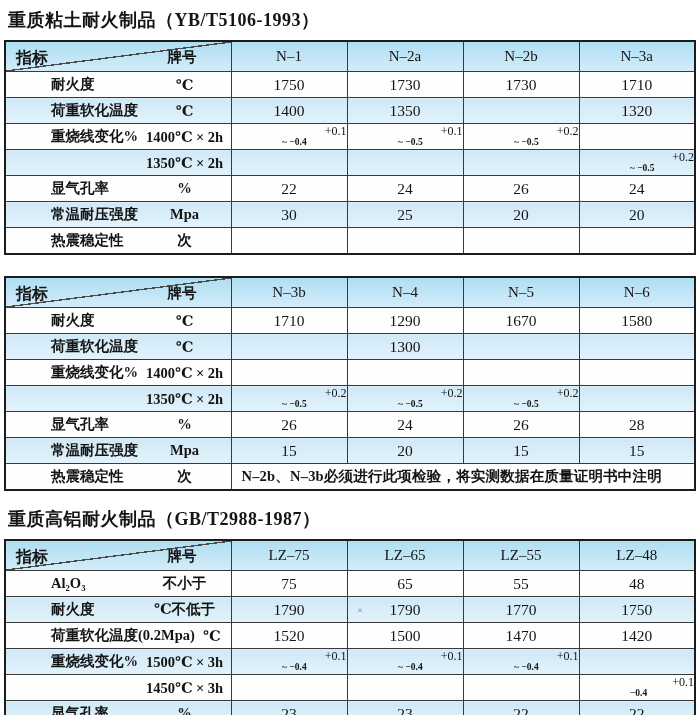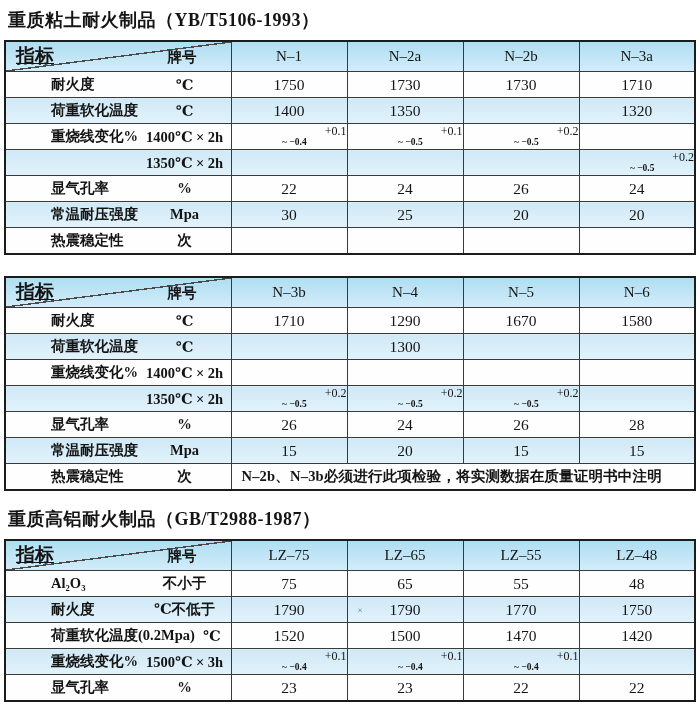--- a/index.html
+++ b/index.html
@@ -8,21 +8,21 @@
   .sec-title.second{margin-top:16px;}
   table{border-collapse:collapse;width:692px;margin-left:4px;table-layout:fixed;border:2px solid #1c1c1c;}
   table.gap{margin-bottom:21px;}
   th,td{border:1px solid #3a3a3a;height:25px;padding:0;text-align:center;font-size:15px;overflow:hidden;vertical-align:middle;}
   thead th{height:29px;background:linear-gradient(#aedef2,#d3ecf9);font-weight:normal;font-size:15px;}
   tbody tr:nth-child(odd) td{background:#fefefe;}
   tbody tr:nth-child(even) td{background:linear-gradient(#cfe9f6,#e2f2fb);}
   th.corner{position:relative;padding:0;}
   .diag{position:absolute;left:0;top:0;right:0;bottom:0;background:linear-gradient(to bottom right,transparent calc(50% - .7px),#4a4a4a calc(50% - .7px),#4a4a4a calc(50% + .7px),transparent calc(50% + .7px));}
   .corner-top{position:absolute;top:6px;right:34px;font-size:14.5px;font-weight:bold;}
-  .corner-bot{position:absolute;bottom:2px;left:10px;font-size:19px;font-weight:bold;text-decoration:underline;}
+  .corner-bot{position:absolute;bottom:2px;left:10px;font-size:16px;font-weight:bold;}
   td.lbl{padding:0;}
   .lblwrap{display:flex;justify-content:space-between;align-items:center;padding:0 2px 0 9px;margin-left:36px;}
   .lname{font-weight:bold;font-size:14.5px;white-space:nowrap;text-align:left;}
   .lunit{font-weight:bold;font-size:14.5px;width:88px;text-align:center;white-space:nowrap;}
   td.num{font-size:15.5px;}
   td.tol{vertical-align:middle;}
   .tol-a{display:block;text-align:right;padding-left:31%;font-size:12px;font-weight:normal;line-height:11px;}
   .tol-b{display:block;text-align:left;padding-left:44%;font-size:9.5px;font-weight:bold;line-height:11px;}
   td.markcell{position:relative;}
   .xmark{position:absolute;left:10px;top:8px;font-size:9px;color:#4f7296;}
@@ -377,20 +377,44 @@
           <span class="tol-b">~ −0.4</span>
         </td>
       <td class="tol">
           <span class="tol-a"></span>
           <span class="tol-b"></span>
         </td>
     </tr>
     <tr>
       <td class="lbl">
           <div class="lblwrap">
+            <span class="lname"></span>
+            <span class="lunit">1450℃ × 3h</span>
+          </div>
+        </td>
+      <td class="tol">
+          <span class="tol-a"></span>
+          <span class="tol-b"></span>
+        </td>
+      <td class="tol">
+          <span class="tol-a"></span>
+          <span class="tol-b"></span>
+        </td>
+      <td class="tol">
+          <span class="tol-a"></span>
+          <span class="tol-b"></span>
+        </td>
+      <td class="tol">
+          <span class="tol-a">+0.1</span>
+          <span class="tol-b">−0.4</span>
+        </td>
+    </tr>
+    <tr>
+      <td class="lbl">
+          <div class="lblwrap">
             <span class="lname">显气孔率</span>
             <span class="lunit">%</span>
           </div>
         </td>
       <td class="num">23</td>
       <td class="num">23</td>
       <td class="num">22</td>
       <td class="num">22</td>
     </tr>
 

